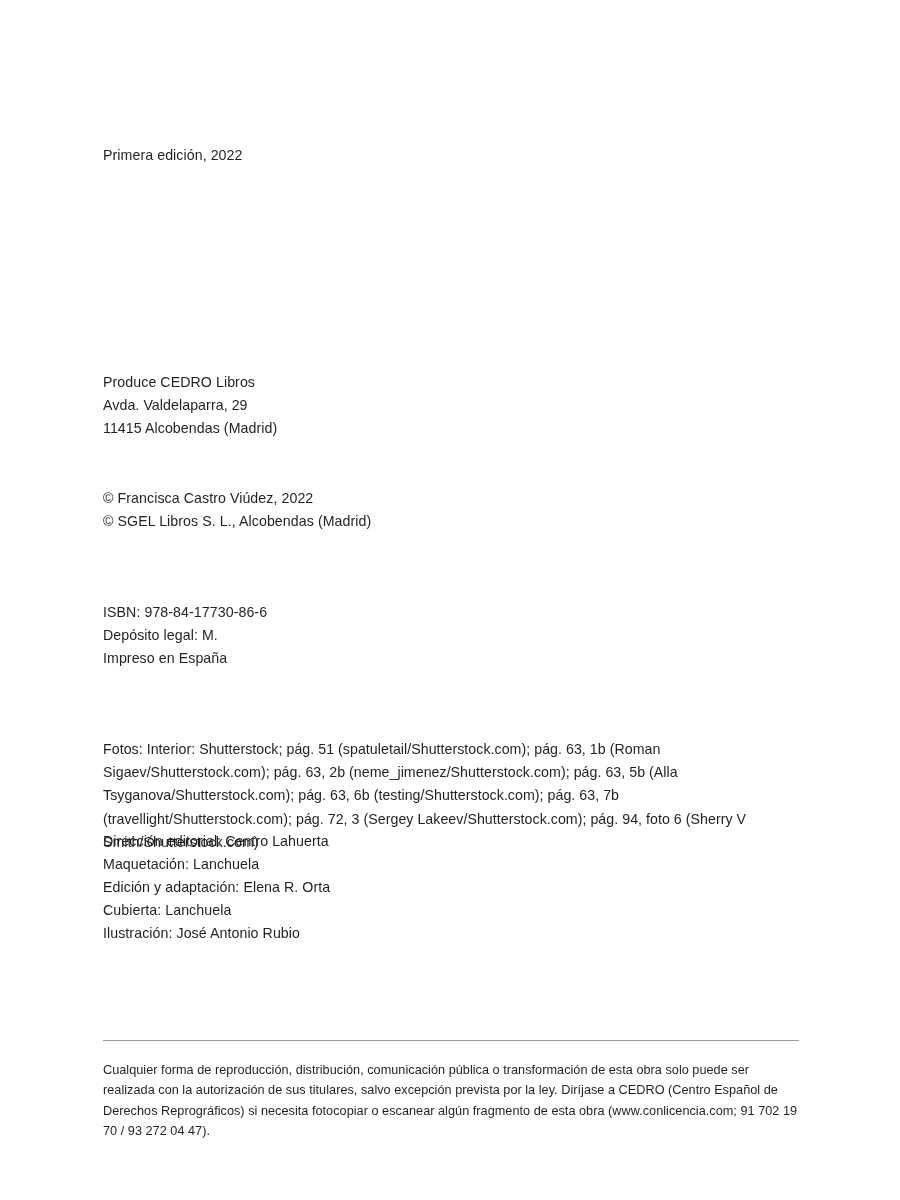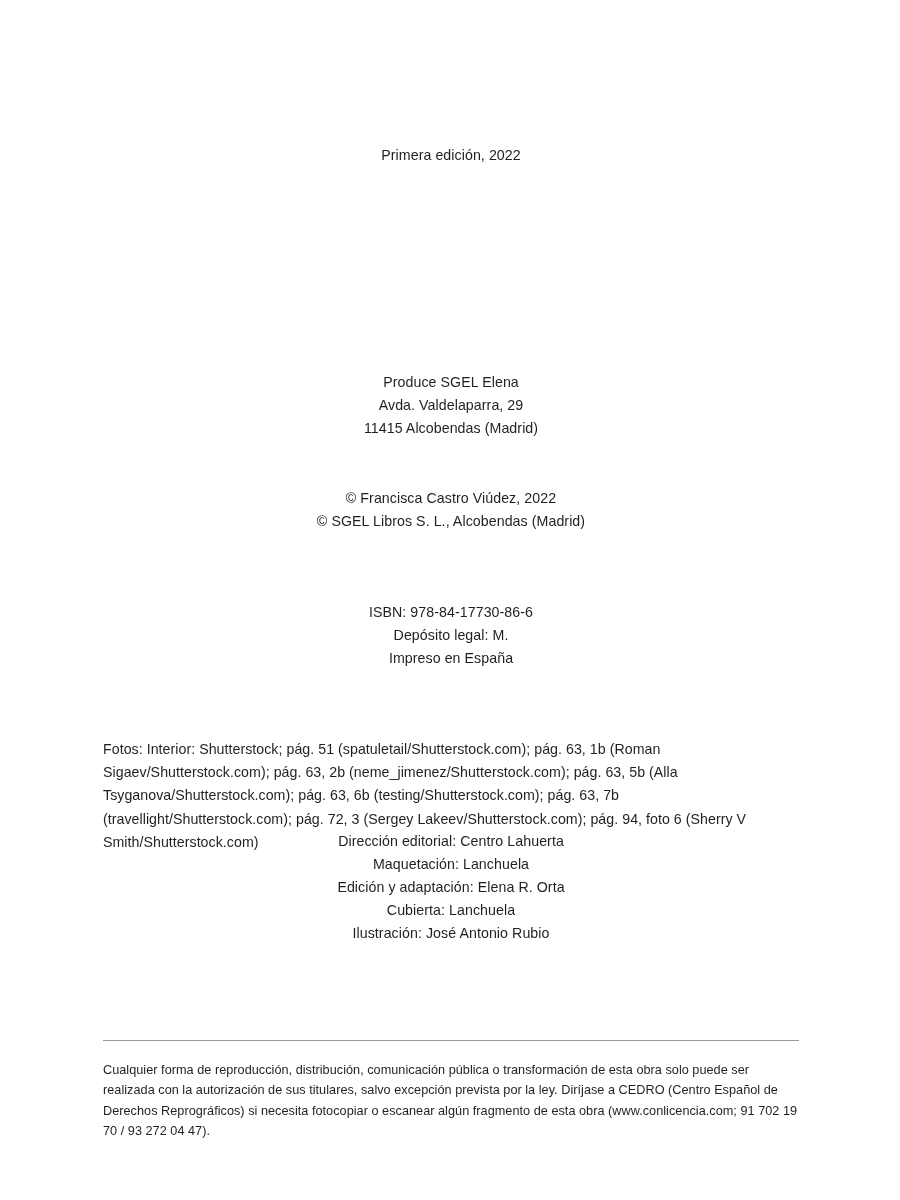--- a/index.html
+++ b/index.html
@@ -27,21 +27,20 @@
     position: absolute;
     left: 103px;
     width: 696px;
   }
 
   .line {
     font-size: 14.2px;
     line-height: 23px;
     letter-spacing: 0.005em;
     white-space: pre;
-    text-align: center;
   }
 
   .para {
     font-size: 14.2px;
     line-height: 23.2px;
     letter-spacing: 0.003em;
     text-align: left;
   }
 
   
@@ -71,21 +70,21 @@
 </head>
 <body>
 
 <div class="page">
 
   <section class="col" id="edition-block">
     <div class="line">Primera edición, 2022</div>
   </section>
 
   <section class="col" id="producer-block">
-    <div class="line">Produce SGEL Elena</div>
+    <div class="line">Produce CEDRO Libros</div>
     <div class="line">Avda. Valdelaparra, 29</div>
     <div class="line">11415 Alcobendas (Madrid)</div>
   </section>
 
   <section class="col" id="copyright-block">
     <div class="line">© Francisca Castro Viúdez, 2022</div>
     <div class="line">© SGEL Libros S. L., Alcobendas (Madrid)</div>
   </section>
 
   <section class="col" id="isbn-block">

